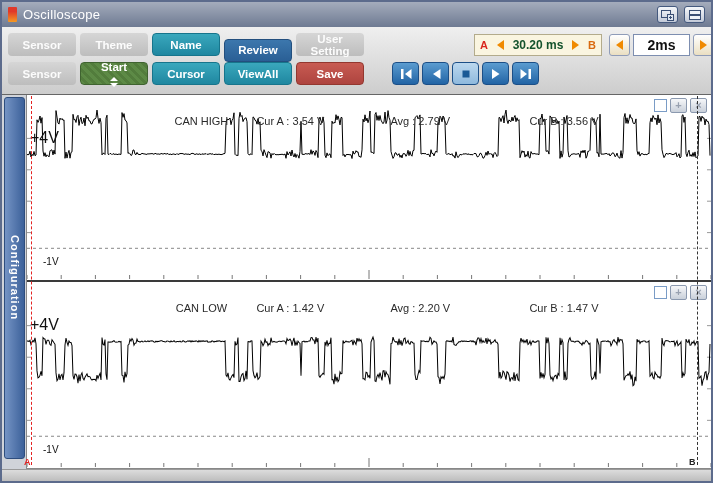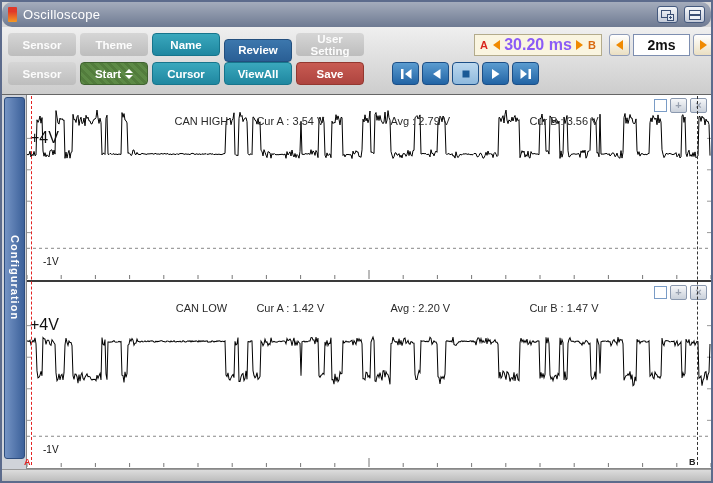--- a/index.html
+++ b/index.html
@@ -1,47 +1,47 @@
 <!DOCTYPE html>
 <html><head>
 <meta charset="utf-8">
 <style>
   * { box-sizing: border-box; margin: 0; padding: 0; }
   body { margin: 0; background: #fff; font-family: "Liberation Sans", sans-serif; }
   .window { position: relative; width: 713px; height: 483px; border: 2px solid #5c6b8c; background: #d6d6d6; overflow: hidden; }
 
   
-  .titlebar { height: 25px; background: linear-gradient(#a4acbc, #6e7a92); display: flex; align-items: center; padding: 0 6px; gap: 6px; border-radius: 10px; }
+  .titlebar { height: 25px; background: linear-gradient(#a4acbc, #6e7a92); display: flex; align-items: center; padding: 0 6px; gap: 6px; }
   .title-icon { width: 9px; height: 15px; background: linear-gradient(#e0392a 30%, #f59a23); border-radius: 1px; flex: none; }
   .title-text { color: #fff; font-size: 13px; flex: 1; letter-spacing: .3px; }
   .tb-btn { width: 21px; height: 17px; border: 1px solid #44597e; border-radius: 3px; background: linear-gradient(#f5f7fa, #c3cad8); display: flex; align-items: center; justify-content: center; }
 
   
   .toolbar { height: 67px; background: linear-gradient(#efefef, #cdcdcd); padding: 6px 0 0 6px; position: relative; }
   .tb-row { display: flex; gap: 4px; height: 23px; margin-bottom: 6px; align-items: center; }
   .btn { width: 68px; height: 23px; border: none; border-radius: 4px; color: #fff; font-weight: bold; font-size: 11.5px; font-family: inherit; display: flex; align-items: center; justify-content: center; gap: 4px; padding: 7px; }
   .btn.disabled { background: linear-gradient(#d6d6d6, #bdbdbd); color: #fcfcfc; }
   .btn.teal  { background: linear-gradient(#3aa8bd, #1f87a0); border: 1px solid #17758c; }
   .btn.blue  { background: linear-gradient(#3c77ad, #2a5f95); border: 1px solid #234f7e; margin-top: 11px; }
-  .btn.green { background: repeating-linear-gradient(45deg, #5d8a46 0 3px, #527c3c 3px 6px); border: 1px solid #3f6330; }
+  .btn.green { background: repeating-linear-gradient(45deg, #5d8a46 0 3px, #527c3c 3px 6px); border: 1px solid #3f6330; flex-direction: column; }
   .btn.red   { background: linear-gradient(#c85b52, #ae443f); border: 1px solid #93372f; }
   .updown { display: flex; flex-direction: column; gap: 2px; }
   .updown i { display: block; width: 0; height: 0; border-style: solid; }
   .updown .up   { border-width: 0 4px 4px 4px; border-color: transparent transparent #fff transparent; }
   .updown .down { border-width: 4px 4px 0 4px; border-color: #fff transparent transparent transparent; }
 
   .playback { display: flex; gap: 3px; margin-left: 24px; }
   .pb { width: 27px; height: 23px; border-radius: 4px; background: linear-gradient(#5b9cd0, #2264a5); border: 1px solid #1c4f87; display: flex; align-items: center; justify-content: center; padding: 0; }
   .pb.stop { background: linear-gradient(#bcd8ee, #8fb9dd); }
   .pb svg { display: block; }
 
   .time-range { position: absolute; top: 7px; left: 472px; width: 128px; height: 22px; background: #faf5e0; border: 1px solid #b3ab8b; display: flex; align-items: center; justify-content: space-between; padding: 0 5px; }
   .time-range .a-lab { color: #d9281e; font-weight: bold; font-size: 11px; }
   .time-range .b-lab { color: #d96a10; font-weight: bold; font-size: 11px; }
-  .time-range .val { font-weight: bold; font-size: 16px; color: #8b5cf6; }
+  .time-range .val { font-weight: bold; font-size: 12px; color: #14532d; }
   .tri { width: 0; height: 0; border-style: solid; display: inline-block; }
   .tri-l { border-width: 5px 7px 5px 0; border-color: transparent #f08a00 transparent transparent; }
   .tri-r { border-width: 5px 0 5px 7px; border-color: transparent transparent transparent #f08a00; }
 
   .timebase { position: absolute; top: 7px; left: 607px; display: flex; gap: 3px; align-items: center; }
   .arrow-btn { width: 21px; height: 22px; border: 1px solid #8f9cb8; border-radius: 3px; background: linear-gradient(#ffffff, #eadfc2); display: flex; align-items: center; justify-content: center; padding: 0; }
   .tb-value { width: 57px; height: 22px; border: 1px solid #7d8eb0; background: #fff; display: flex; align-items: center; justify-content: center; font-weight: bold; font-size: 14px; color: #111; }
 
   
   .scope { position: relative; height: 375px; background: #fff; border-top: 1px solid #666; display: flex; }

